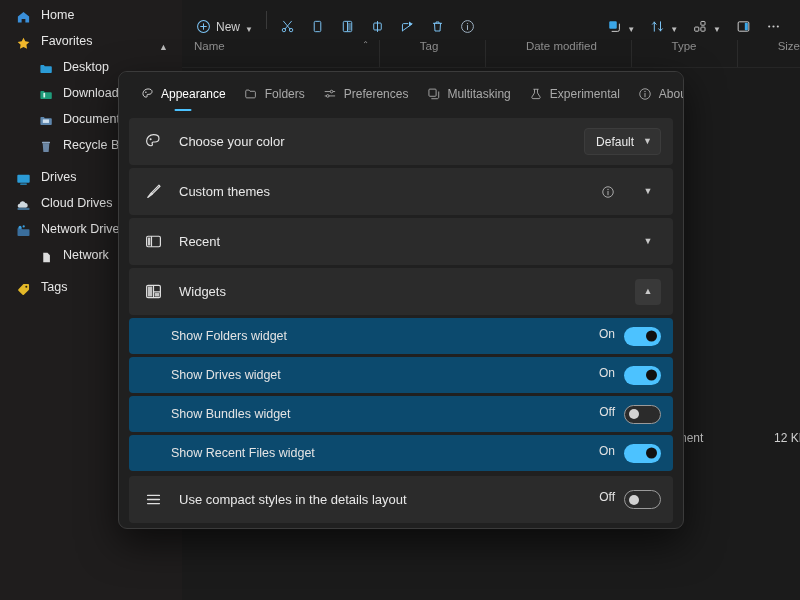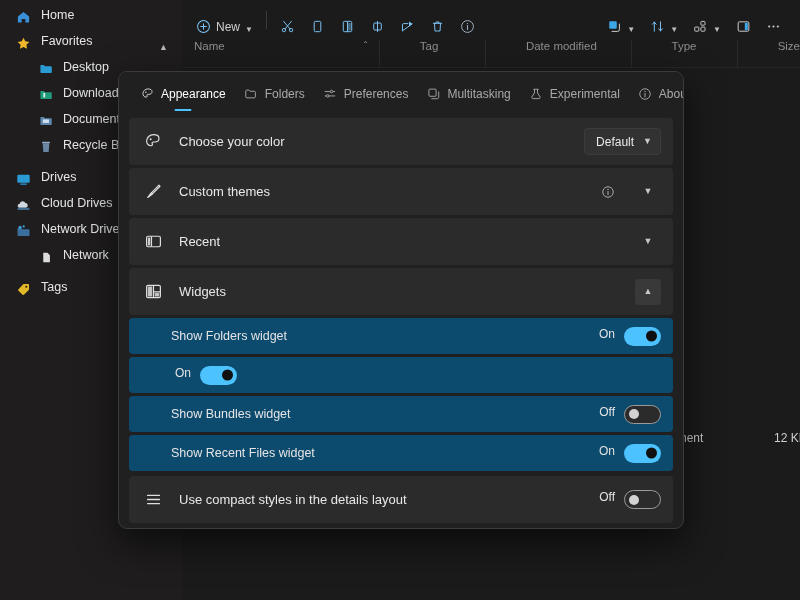--- a/index.html
+++ b/index.html
@@ -506,20 +506,21 @@
           <div class="card sub">
             <span class="ctext">Show Folders widget</span>
             <div class="toggle-wrap">
               <span class="toggle-state">On</span>
               <span class="switch on">
                 <span class="knob"></span>
               </span>
             </div>
           </div>
           <div class="card sub">
+            <span class="ctext">Show Drives widget</span>
             <div class="toggle-wrap">
               <span class="toggle-state">On</span>
               <span class="switch on">
                 <span class="knob"></span>
               </span>
             </div>
           </div>
           <div class="card sub">
             <span class="ctext">Show Bundles widget</span>
             <div class="toggle-wrap">

